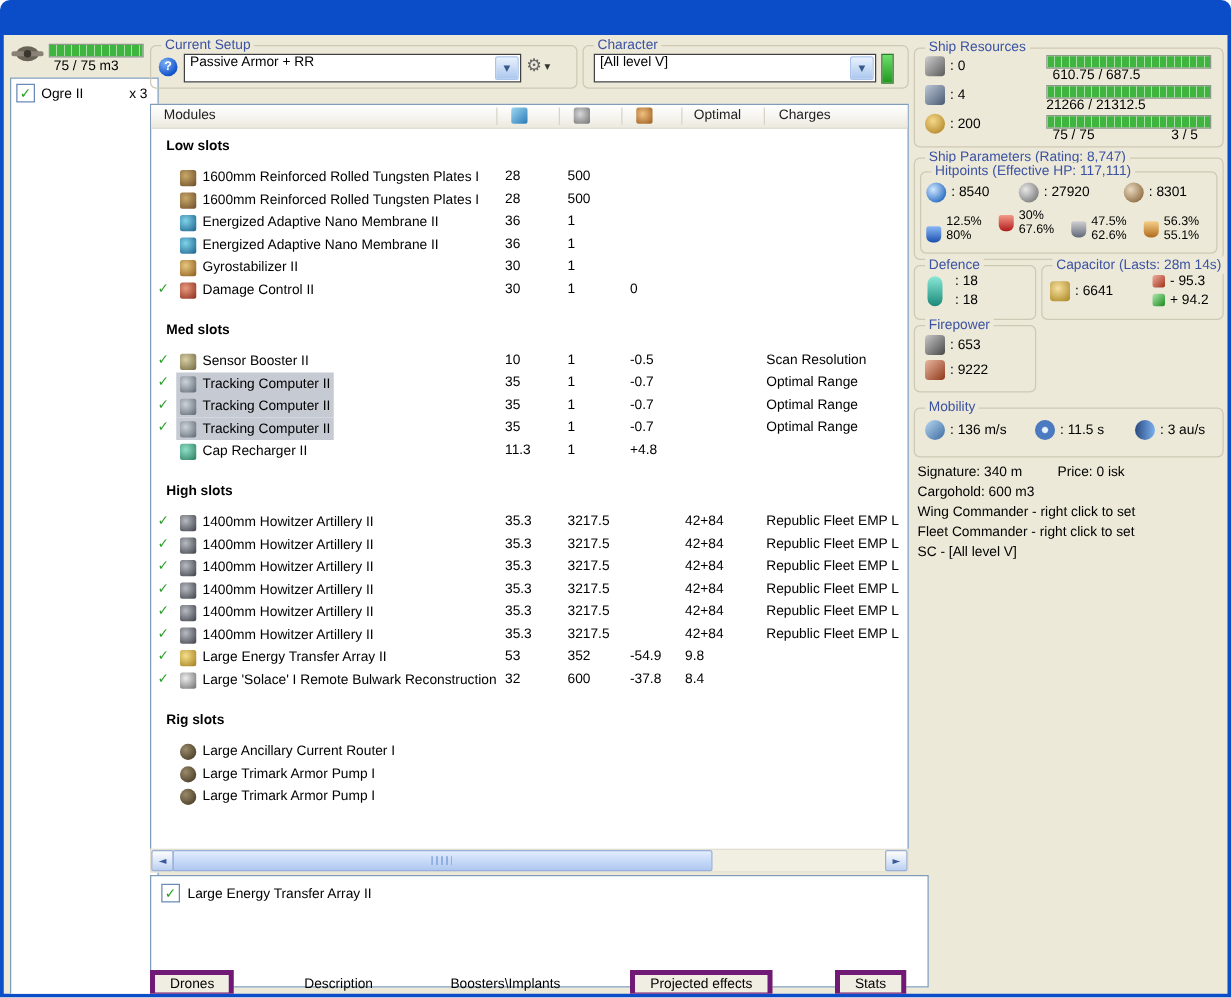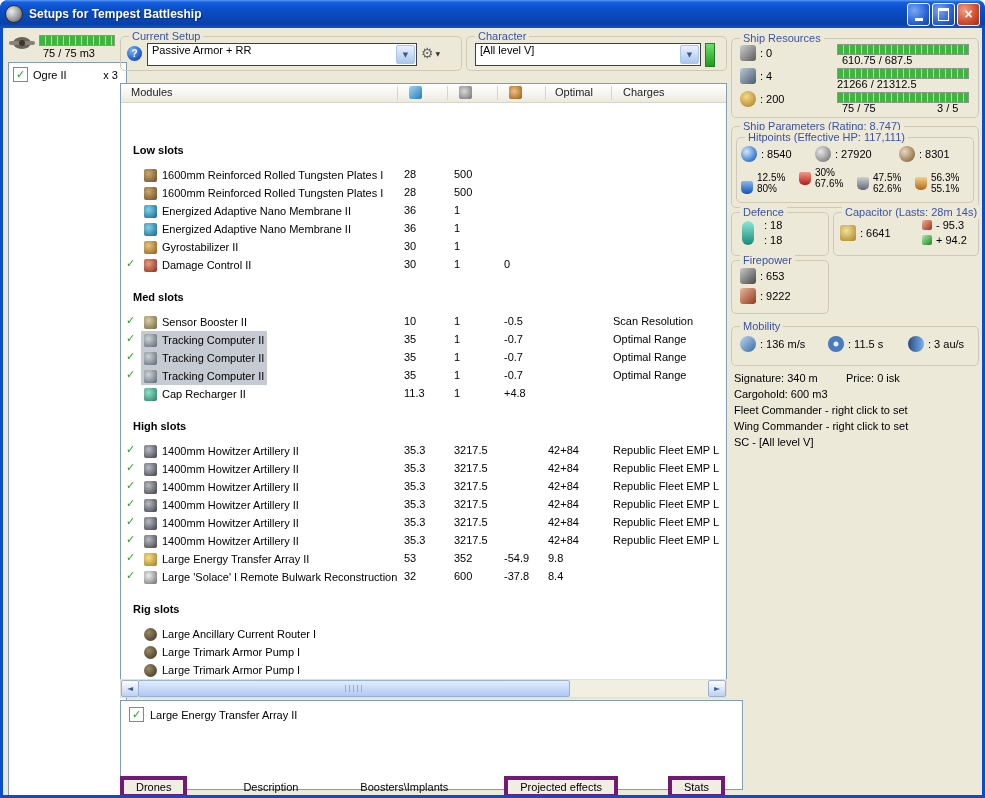--- a/index.html
+++ b/index.html
@@ -48,21 +48,21 @@
 
   
   .lv{position:absolute;left:117px;top:55px;width:605px;height:596px;background:#fff;border:1px solid #7f9db9;}
   .lvh{position:relative;height:18px;background:linear-gradient(180deg,#ffffff,#f5f4ef 55%,#eceade);border-bottom:1px solid #d8d4c8;}
   .lvh .ht{position:absolute;top:2px;color:#222;}
   .lvh .sep{position:absolute;top:2px;bottom:2px;width:1px;background:#d8d4c8;}
   .hicon{position:absolute;top:2px;width:13px;height:13px;border-radius:2px;}
   .cpu-hicon{background:linear-gradient(135deg,#9fd8f0,#2a7ab8);}
   .pg-hicon{background:radial-gradient(circle at 40% 40%,#d8d8d8,#707070);}
   .cap-hicon{background:radial-gradient(circle at 40% 40%,#f0c080,#9a5a1a);}
-  .lvb{position:relative;height:576px;overflow:hidden;padding-top:8px;margin-top:33px;}
+  .lvb{position:relative;height:576px;overflow:hidden;padding-top:8px;}
   .slot-header{font-weight:bold;margin:0 0 10px 12px;}
   .mod-section{margin-bottom:17px;}
   .mod-row{position:relative;height:18px;}
   .chk{position:absolute;left:5px;top:1px;color:#2ca02c;font-weight:bold;font-family:"DejaVu Sans",sans-serif;}
   .name-wrap{position:absolute;left:20px;top:0;height:18px;display:flex;align-items:center;gap:5px;padding:0 3px;white-space:nowrap;}
   .name-wrap.sel{background:#c6cad3;}
   .mod-icon{width:13px;height:13px;border-radius:2px;flex:none;}
   .col{position:absolute;top:2px;white-space:nowrap;}
   .c1{left:283px}.c2{left:333px}.c3{left:383px}.c4{left:427px}.c5{left:492px}
 
@@ -122,35 +122,20 @@
   .align-icon{background:radial-gradient(circle,#e8f0fc 0 2px,#4a7ac0 3px 7px,#2a4a80);border-radius:50%;}
   .warp-icon{background:linear-gradient(90deg,#2a4a80,#7ab0f0);border-radius:50%;}
   .info{position:absolute;left:3px;top:338px;width:242px;line-height:16px;}
   .infoline{position:relative;}
   .price{position:absolute;left:112px;top:0;}
 </style>
 </head>
 <body>
 
 <div class="window">
-  <div class="titlebar">
-    <span class="app-icon"></span>
-    <span class="title">Setups for Tempest Battleship</span>
-    <span class="winbtns">
-      <span class="wbtn blue">
-          <span class="glyph-min"></span>
-        </span>
-      <span class="wbtn blue">
-          <span class="glyph-max"></span>
-        </span>
-      <span class="wbtn red">
-          <span>×</span>
-        </span>
-    </span>
-  </div>
 
   <div class="client">
 
     <span class="dronebay-icon">
       <svg width="26" height="22">
           <ellipse cx="13" cy="11" rx="9" ry="6" fill="#6a6358"></ellipse>
           <rect x="0" y="9" width="26" height="4" rx="2" fill="#8a8276"></rect>
           <circle cx="13" cy="11" r="3" fill="#3a362e"></circle>
         </svg>
     </span>
@@ -627,20 +612,20 @@
             <span>: 3 au/s</span>
           </span>
       </div>
 
       <div class="info">
         <div class="infoline">
           <span>Signature: 340 m</span>
           <span class="price">Price: 0 isk</span>
         </div>
         <div class="infoline">Cargohold: 600 m3</div>
+        <div class="infoline">Wing Commander - right click to set</div>
         <div class="infoline">Fleet Commander - right click to set</div>
-        <div class="infoline">Wing Commander - right click to set</div>
         <div class="infoline">SC - [All level V]</div>
       </div>
 
     </div>
   </div>
 </div>
 
 </body></html>

